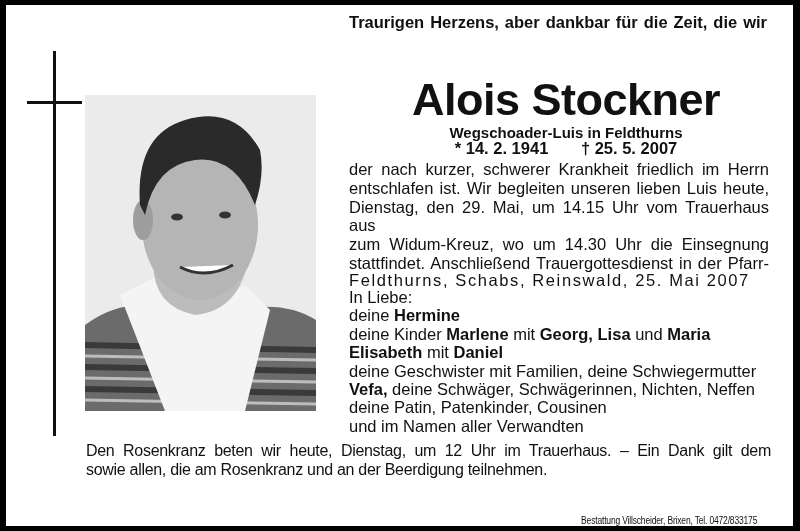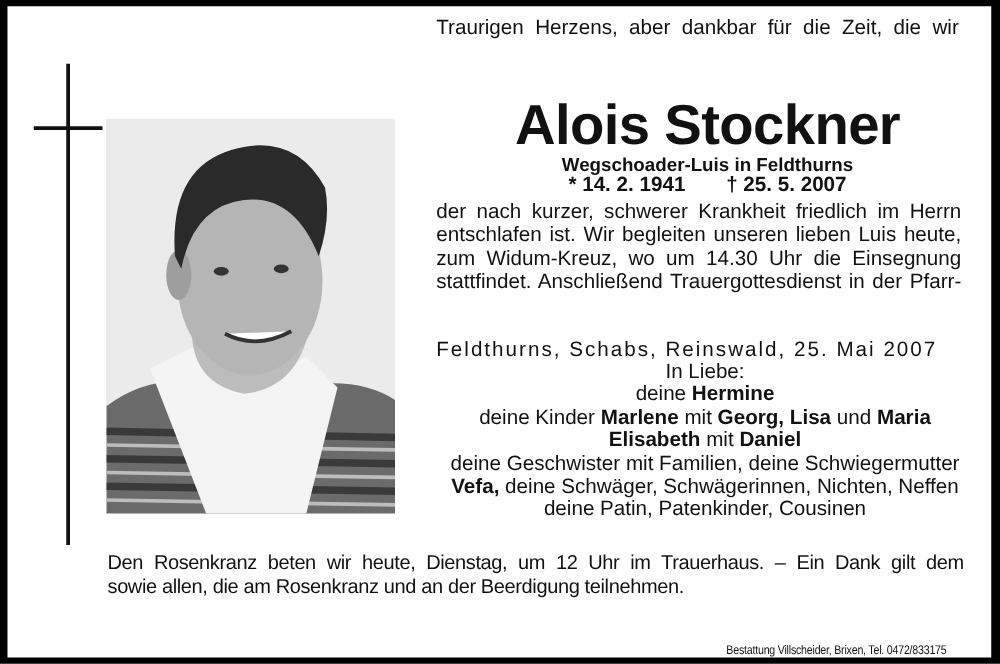--- a/index.html
+++ b/index.html
@@ -2,30 +2,30 @@
 <html><head>
 <meta charset="utf-8">
 <style>
   html, body { margin:0; padding:0; }
   body { width:800px; height:531px; background:#000; overflow:hidden; position:relative; font-family:"Liberation Sans", sans-serif; color:#111; }
   .page { position:absolute; left:6px; top:5px; width:787px; height:521px; background:#fff; }
   .cross-v { position:absolute; left:47px; top:46px; width:3px; height:385px; background:#111; }
   .cross-h { position:absolute; left:21px; top:96px; width:55px; height:3px; background:#111; }
   .photo { position:absolute; left:79px; top:90px; width:231px; height:316px; background:#e8e8e8; overflow:hidden; }
   .photo svg { width:100%; height:100%; display:block; }
-  .intro { position:absolute; left:343px; top:8px; width:418px; font-size:16.5px; line-height:19px; text-align:justify; text-align-last:left; }
+  .intro { position:absolute; left:343px; top:8px; width:418px; font-size:16.5px; line-height:19px; text-align:justify; text-align-last:left;font-weight:bold; }
   .name { position:absolute; left:310px; top:69px; width:500px; text-align:center; font-size:45px; font-weight:bold; letter-spacing:-0.5px; line-height:52px; }
   .nick { position:absolute; left:310px; top:119px; width:500px; text-align:center; font-size:15px; font-weight:bold; line-height:17px; }
   .dates { position:absolute; left:310px; top:134px; width:500px; text-align:center; font-size:16.5px; font-weight:bold; line-height:19px; }
   .dates span { display:inline-block; margin:0 14px; }
   .body { position:absolute; left:343px; top:155px; width:420px; font-size:16.5px; line-height:18.8px; text-align:justify; text-align-last:justify; }
   .body div { text-align:justify; text-align-last:justify; }
   .body div.last { text-align-last:left; }
   .place { position:absolute; left:343px; top:266px; font-size:16.5px; letter-spacing:1.6px; line-height:19px; }
-  .family { position:absolute; left:343px; top:283px; width:430px; font-size:16.5px; line-height:18.4px;text-align:center; }
+  .family { position:absolute; left:343px; top:283px; width:430px; font-size:16.5px; line-height:18.4px; }
   .family b { font-weight:bold; }
   .thanks { position:absolute; left:80px; top:437px; width:685px; font-size:16px; line-height:18.8px; letter-spacing:-0.3px; font-family:"Liberation Sans Narrow","Liberation Sans", sans-serif; }
   .thanks div { text-align:justify; text-align-last:justify; white-space:nowrap; }
   .thanks div.last { text-align-last:left; }
   .footer { position:absolute; right:36px; top:510px; font-size:10px; letter-spacing:-0.2px; transform:scaleX(0.85); transform-origin:right; }
 </style>
 </head>
 <body>
 
 <div class="page">
@@ -70,34 +70,36 @@
   <div class="name">Alois Stockner</div>
   <div class="nick">Wegschoader-Luis in Feldthurns</div>
   <div class="dates">
     <span>* 14. 2. 1941</span>
     <span>† 25. 5. 2007</span>
   </div>
 
   <div class="body">
     <div>der nach kurzer, schwerer Krankheit friedlich im Herrn</div>
     <div>entschlafen ist. Wir begleiten unseren lieben Luis heute,</div>
+    <div>Dienstag, den 29. Mai, um 14.15 Uhr vom Trauerhaus aus</div>
     <div>zum Widum-Kreuz, wo um 14.30 Uhr die Einsegnung</div>
     <div>stattfindet. Anschließend Trauergottesdienst in der Pfarr-</div>
   </div>
 
   <div class="place">Feldthurns, Schabs, Reinswald, 25. Mai 2007</div>
 
   <div class="family">
     <div>In Liebe:</div>
     <div><span>deine </span><b>Hermine</b></div>
     <div><span>deine Kinder </span><b>Marlene</b><span> mit </span><b>Georg, Lisa</b><span> und </span><b>Maria</b></div>
     <div><b>Elisabeth</b><span> mit </span><b>Daniel</b></div>
     <div>deine Geschwister mit Familien, deine Schwiegermutter</div>
     <div><b>Vefa,</b><span> deine Schwäger, Schwägerinnen, Nichten, Neffen</span></div>
     <div>deine Patin, Patenkinder, Cousinen</div>
+    <div>und im Namen aller Verwandten</div>
   </div>
 
   <div class="thanks">
     <div>Den Rosenkranz beten wir heute, Dienstag, um 12 Uhr im Trauerhaus. – Ein Dank gilt dem</div>
     <div class="last">sowie allen, die am Rosenkranz und an der Beerdigung teilnehmen.</div>
   </div>
 
   <div class="footer">Bestattung Villscheider, Brixen, Tel. 0472/833175</div>
 </div>
 

